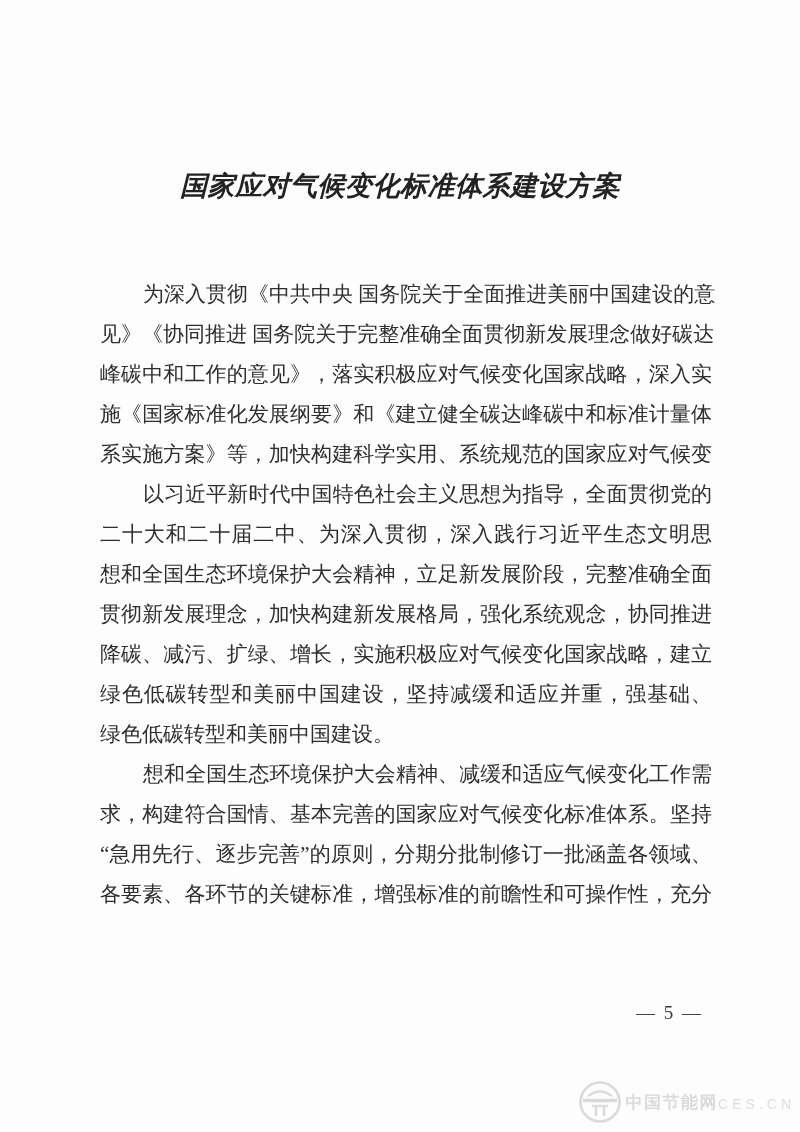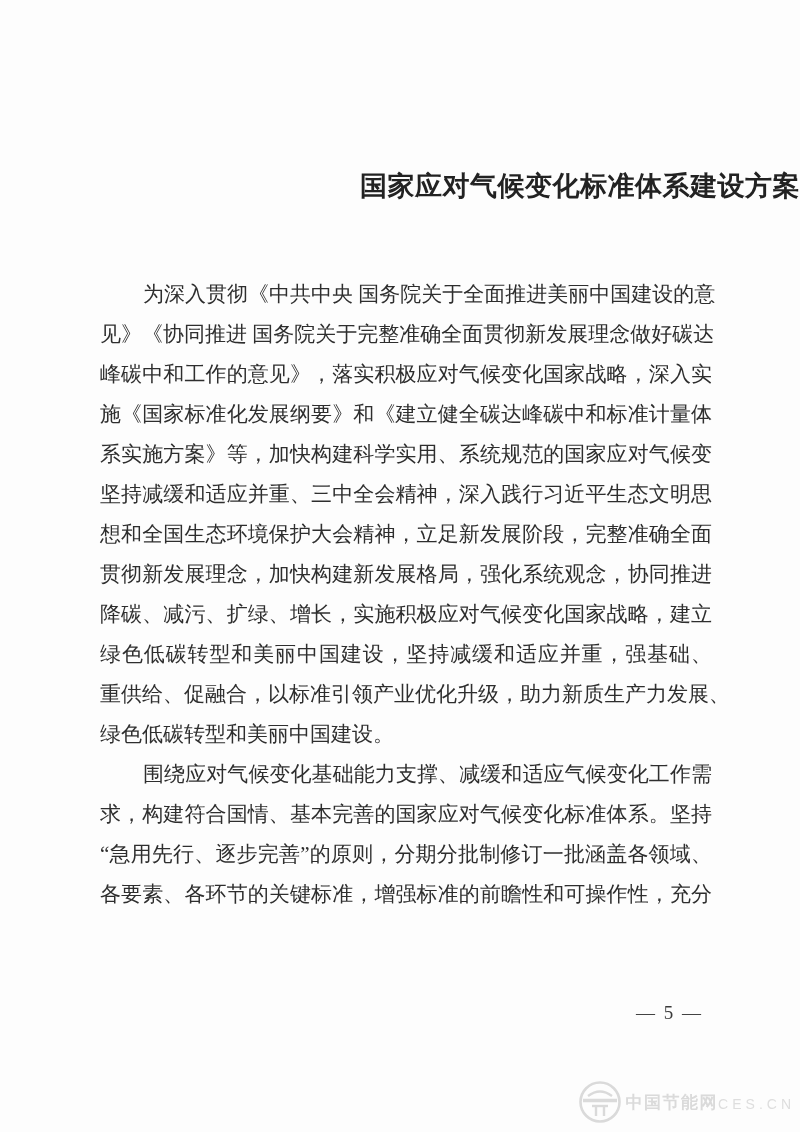--- a/index.html
+++ b/index.html
@@ -16,26 +16,27 @@
     background: #fdfdfd;
     overflow: hidden;
     color: #2b2b2b;
   }
   .doc-title {
     position: absolute;
     top: 168px;
     left: 0;
     right: 0;
     margin: 0;
-    text-align: right;
+    text-align: center;
     font-size: 27px;
     font-weight: 700;
     letter-spacing: 0.5px;
     font-family: "Liberation Serif", serif;
     color: #222;
+    font-style: italic;
   }
   .doc-body {
     position: absolute;
     top: 274px;
     left: 100px;
     width: 612px;
   }
   .line {
     height: 40px;
     line-height: 40px;
@@ -104,31 +105,31 @@
     <div>
       <div class="line indent">为深入贯彻《中共中央 国务院关于全面推进美丽中国建设的意</div>
       <div class="line">见》《协同推进 国务院关于完整准确全面贯彻新发展理念做好碳达</div>
       <div class="line">峰碳中和工作的意见》，落实积极应对气候变化国家战略，深入实</div>
       <div class="line">施《国家标准化发展纲要》和《建立健全碳达峰碳中和标准计量体</div>
       <div class="line">系实施方案》等，加快构建科学实用、系统规范的国家应对气候变</div>
     </div>
 
 
     <div>
-      <div class="line">坚持减缓和适应并重、三中全会精神，深入践行习近平生态文明思</div>
+      <div class="line indent">以习近平新时代中国特色社会主义思想为指导，全面贯彻党的</div>
+      <div class="line">二十大和二十届二中、为深入贯彻，深入践行习近平生态文明思</div>
       <div class="line">想和全国生态环境保护大会精神，立足新发展阶段，完整准确全面</div>
       <div class="line">贯彻新发展理念，加快构建新发展格局，强化系统观念，协同推进</div>
       <div class="line">降碳、减污、扩绿、增长，实施积极应对气候变化国家战略，建立</div>
       <div class="line">绿色低碳转型和美丽中国建设，坚持减缓和适应并重，强基础、</div>
-      <div class="line">重供给、促融合，以标准引领产业优化升级，助力新质生产力发展、</div>
       <div class="line last">绿色低碳转型和美丽中国建设。</div>
     </div>
 
     <div>
-      <div class="line indent">围绕应对气候变化基础能力支撑、减缓和适应气候变化工作需</div>
+      <div class="line indent">想和全国生态环境保护大会精神、减缓和适应气候变化工作需</div>
       <div class="line">求，构建符合国情、基本完善的国家应对气候变化标准体系。坚持</div>
       <div class="line">“急用先行、逐步完善”的原则，分期分批制修订一批涵盖各领域、</div>
       <div class="line">各要素、各环节的关键标准，增强标准的前瞻性和可操作性，充分</div>
     </div>
 
   </div>
 
   <div class="page-number">— 5 —</div>
 
   <div class="watermark">

